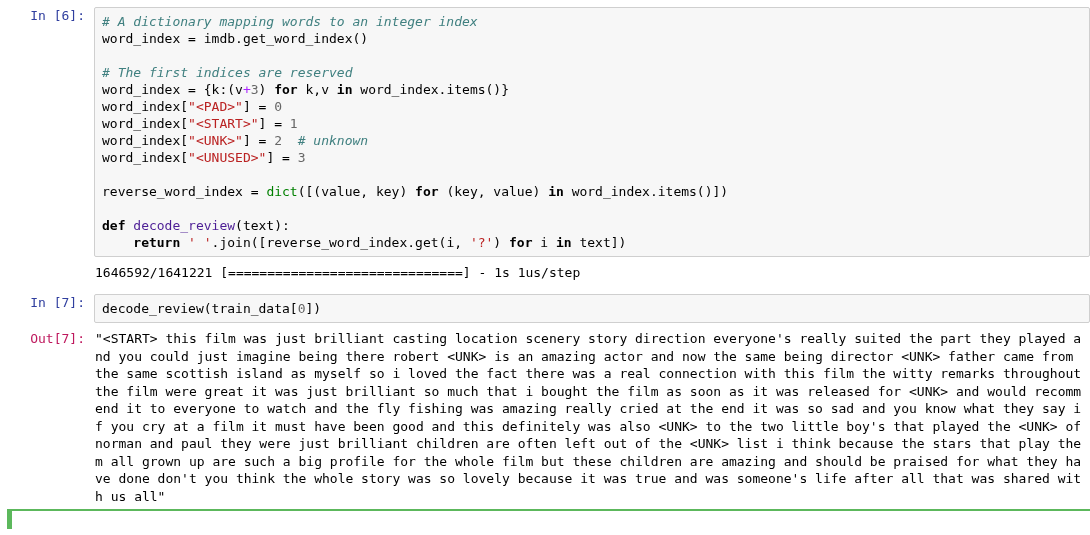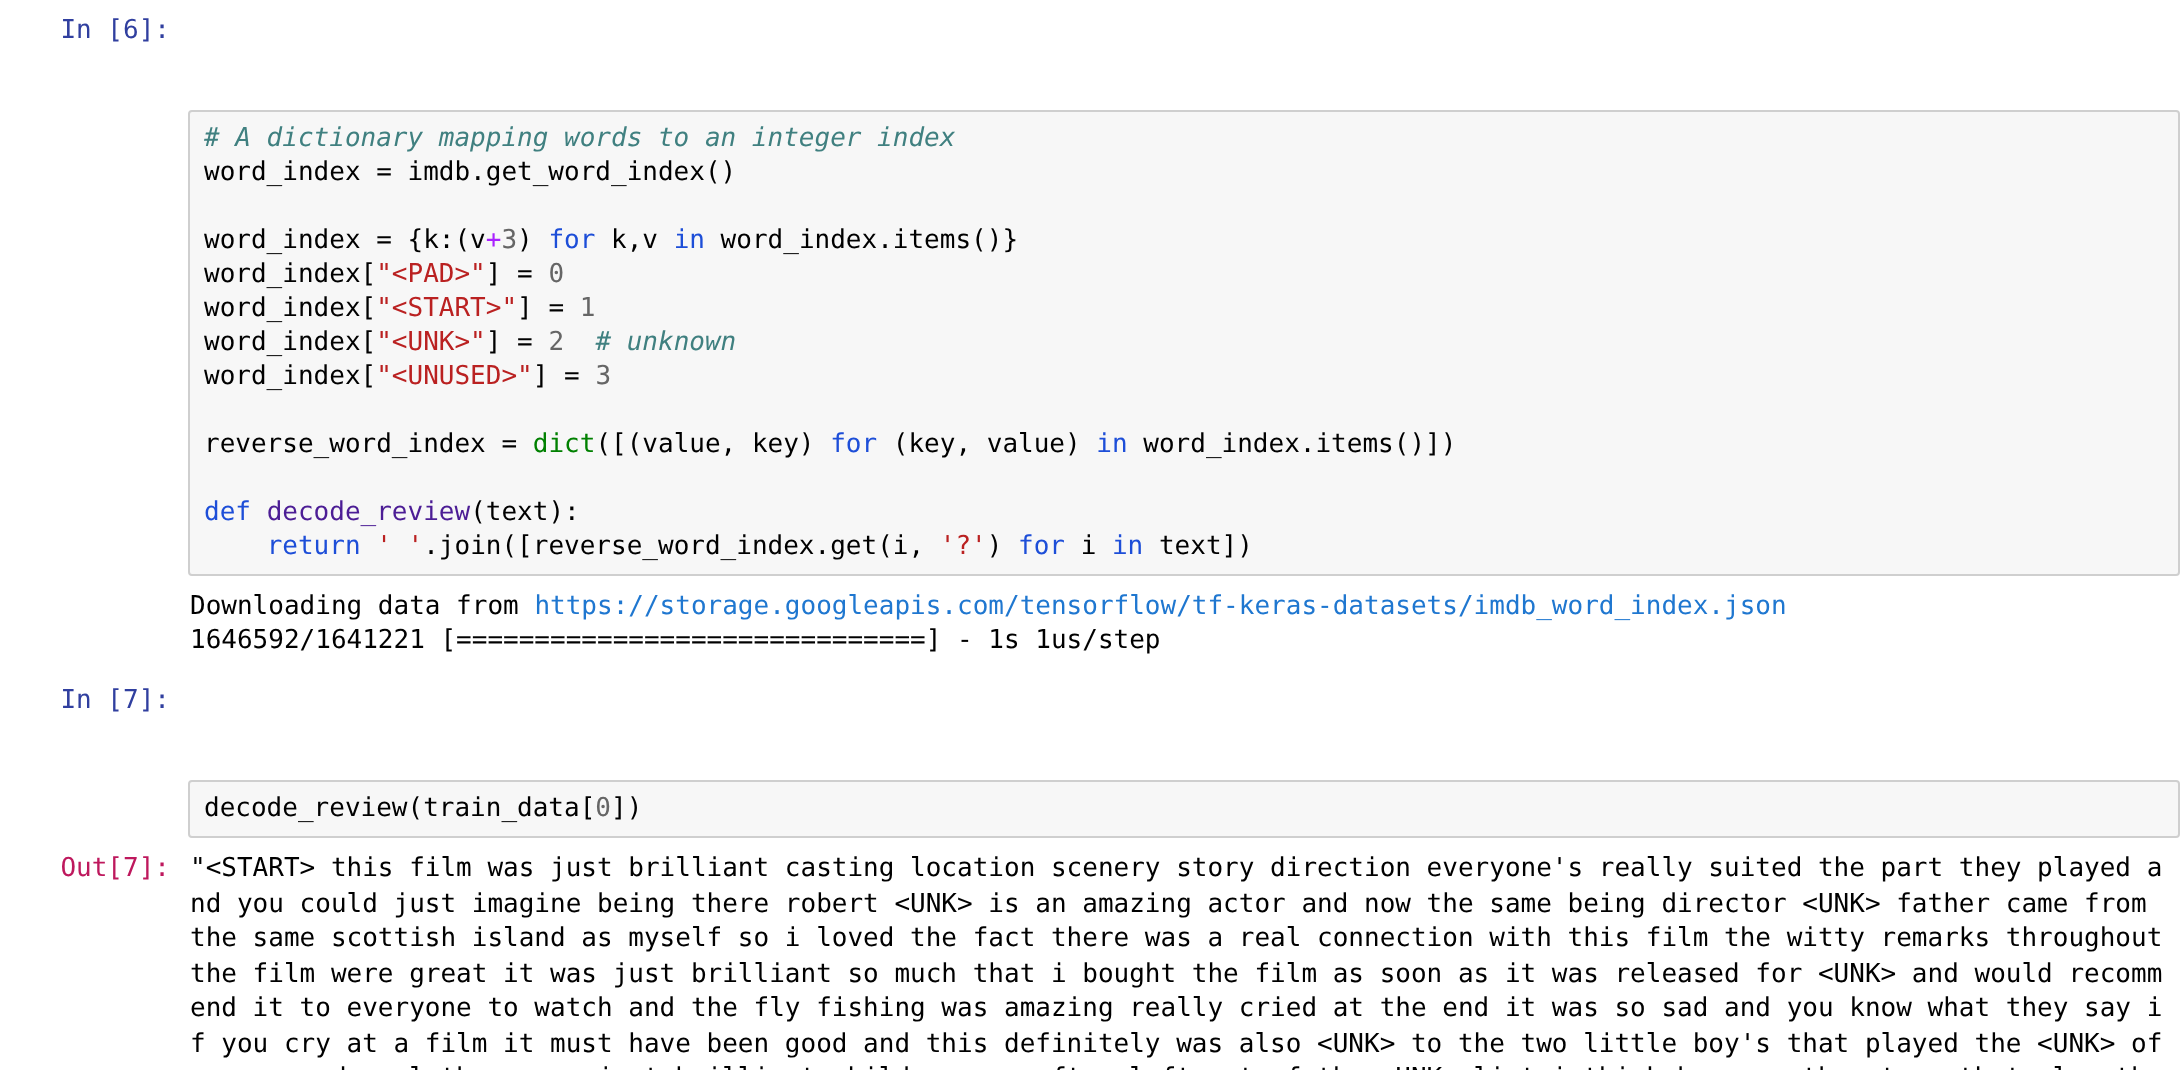--- a/index.html
+++ b/index.html
@@ -50,37 +50,36 @@
 
   
   .input-wrap {
     flex: 1 1 auto;
     min-width: 0;
     background: #f7f7f7;
     border: 1px solid #cfcfcf;
     border-radius: 2px;
     box-sizing: border-box;
     padding: 5px 4px 5px 7px;
-    margin-top: 48px;
   }
   pre.source {
     margin: 0;
     padding: 0;
     font-family: "DejaVu Sans Mono", "Liberation Mono", monospace;
     font-size: 13px;
     line-height: 17px;
     white-space: pre;
     color: #000000;
     background: transparent;
     overflow: hidden;
   }
 
   
   .tok-c  { color: #408080; font-style: italic; }        
-  .tok-k  { color: #1d4ed8; font-weight: normal; }         
+  .tok-k  { color: #000000; font-weight: bold; }         
   .tok-s  { color: #ba2121; }                            
   .tok-n  { color: #666666; }                            
   .tok-nb { color: #008000; text-align: center; }                            
   .tok-nf { color: #4c1d95; }                            
   .tok-op { color: #aa22ff; }                            
 
   
   .output-wrap {
     flex: 1 1 auto;
     min-width: 0;
@@ -147,39 +146,39 @@
 <div class="notebook">
 
   <div class="gap-sm"></div>
 
   <div class="cell">
     <div class="prompt in">In [6]:</div>
     <div class="input-wrap">
       <pre class="source" id="src-cell-0"><span class="tok-c"># A dictionary mapping words to an integer index</span>
 word_index = imdb.get_word_index()
 
+<span class="tok-c"># The first indices are reserved</span>
 word_index = {k:(v<span class="tok-op">+</span><span class="tok-n">3</span>) <span class="tok-k">for</span> k,v <span class="tok-k">in</span> word_index.items()}
 word_index[<span class="tok-s">"&lt;PAD&gt;"</span>] = <span class="tok-n">0</span>
 word_index[<span class="tok-s">"&lt;START&gt;"</span>] = <span class="tok-n">1</span>
 word_index[<span class="tok-s">"&lt;UNK&gt;"</span>] = <span class="tok-n">2</span>  <span class="tok-c"># unknown</span>
 word_index[<span class="tok-s">"&lt;UNUSED&gt;"</span>] = <span class="tok-n">3</span>
 
 reverse_word_index = <span class="tok-nb">dict</span>([(value, key) <span class="tok-k">for</span> (key, value) <span class="tok-k">in</span> word_index.items()])
 
 <span class="tok-k">def</span> <span class="tok-nf">decode_review</span>(text):
     <span class="tok-k">return</span> <span class="tok-s">' '</span>.join([reverse_word_index.get(i, <span class="tok-s">'?'</span>) <span class="tok-k">for</span> i <span class="tok-k">in</span> text])</pre>
     </div>
   </div>
 
   <div class="gap-sm"></div>
 
   <div class="cell">
     <div class="prompt"></div>
     <div class="output-wrap">
-      <pre class="stream"><span>Downloading data from </span><span class="url">https://storage.googleapis.com/tensorflow/tf-keras-datasets/imdb_word_index.json</span></pre>
       <pre class="stream">1646592/1641221 [==============================] - 1s 1us/step</pre>
     </div>
   </div>
 
   <div class="gap-md"></div>
 
   <div class="cell">
     <div class="prompt in">In [7]:</div>
     <div class="input-wrap">
       <pre class="source" id="src-cell-1">decode_review(train_data[<span class="tok-n">0</span>])</pre>

